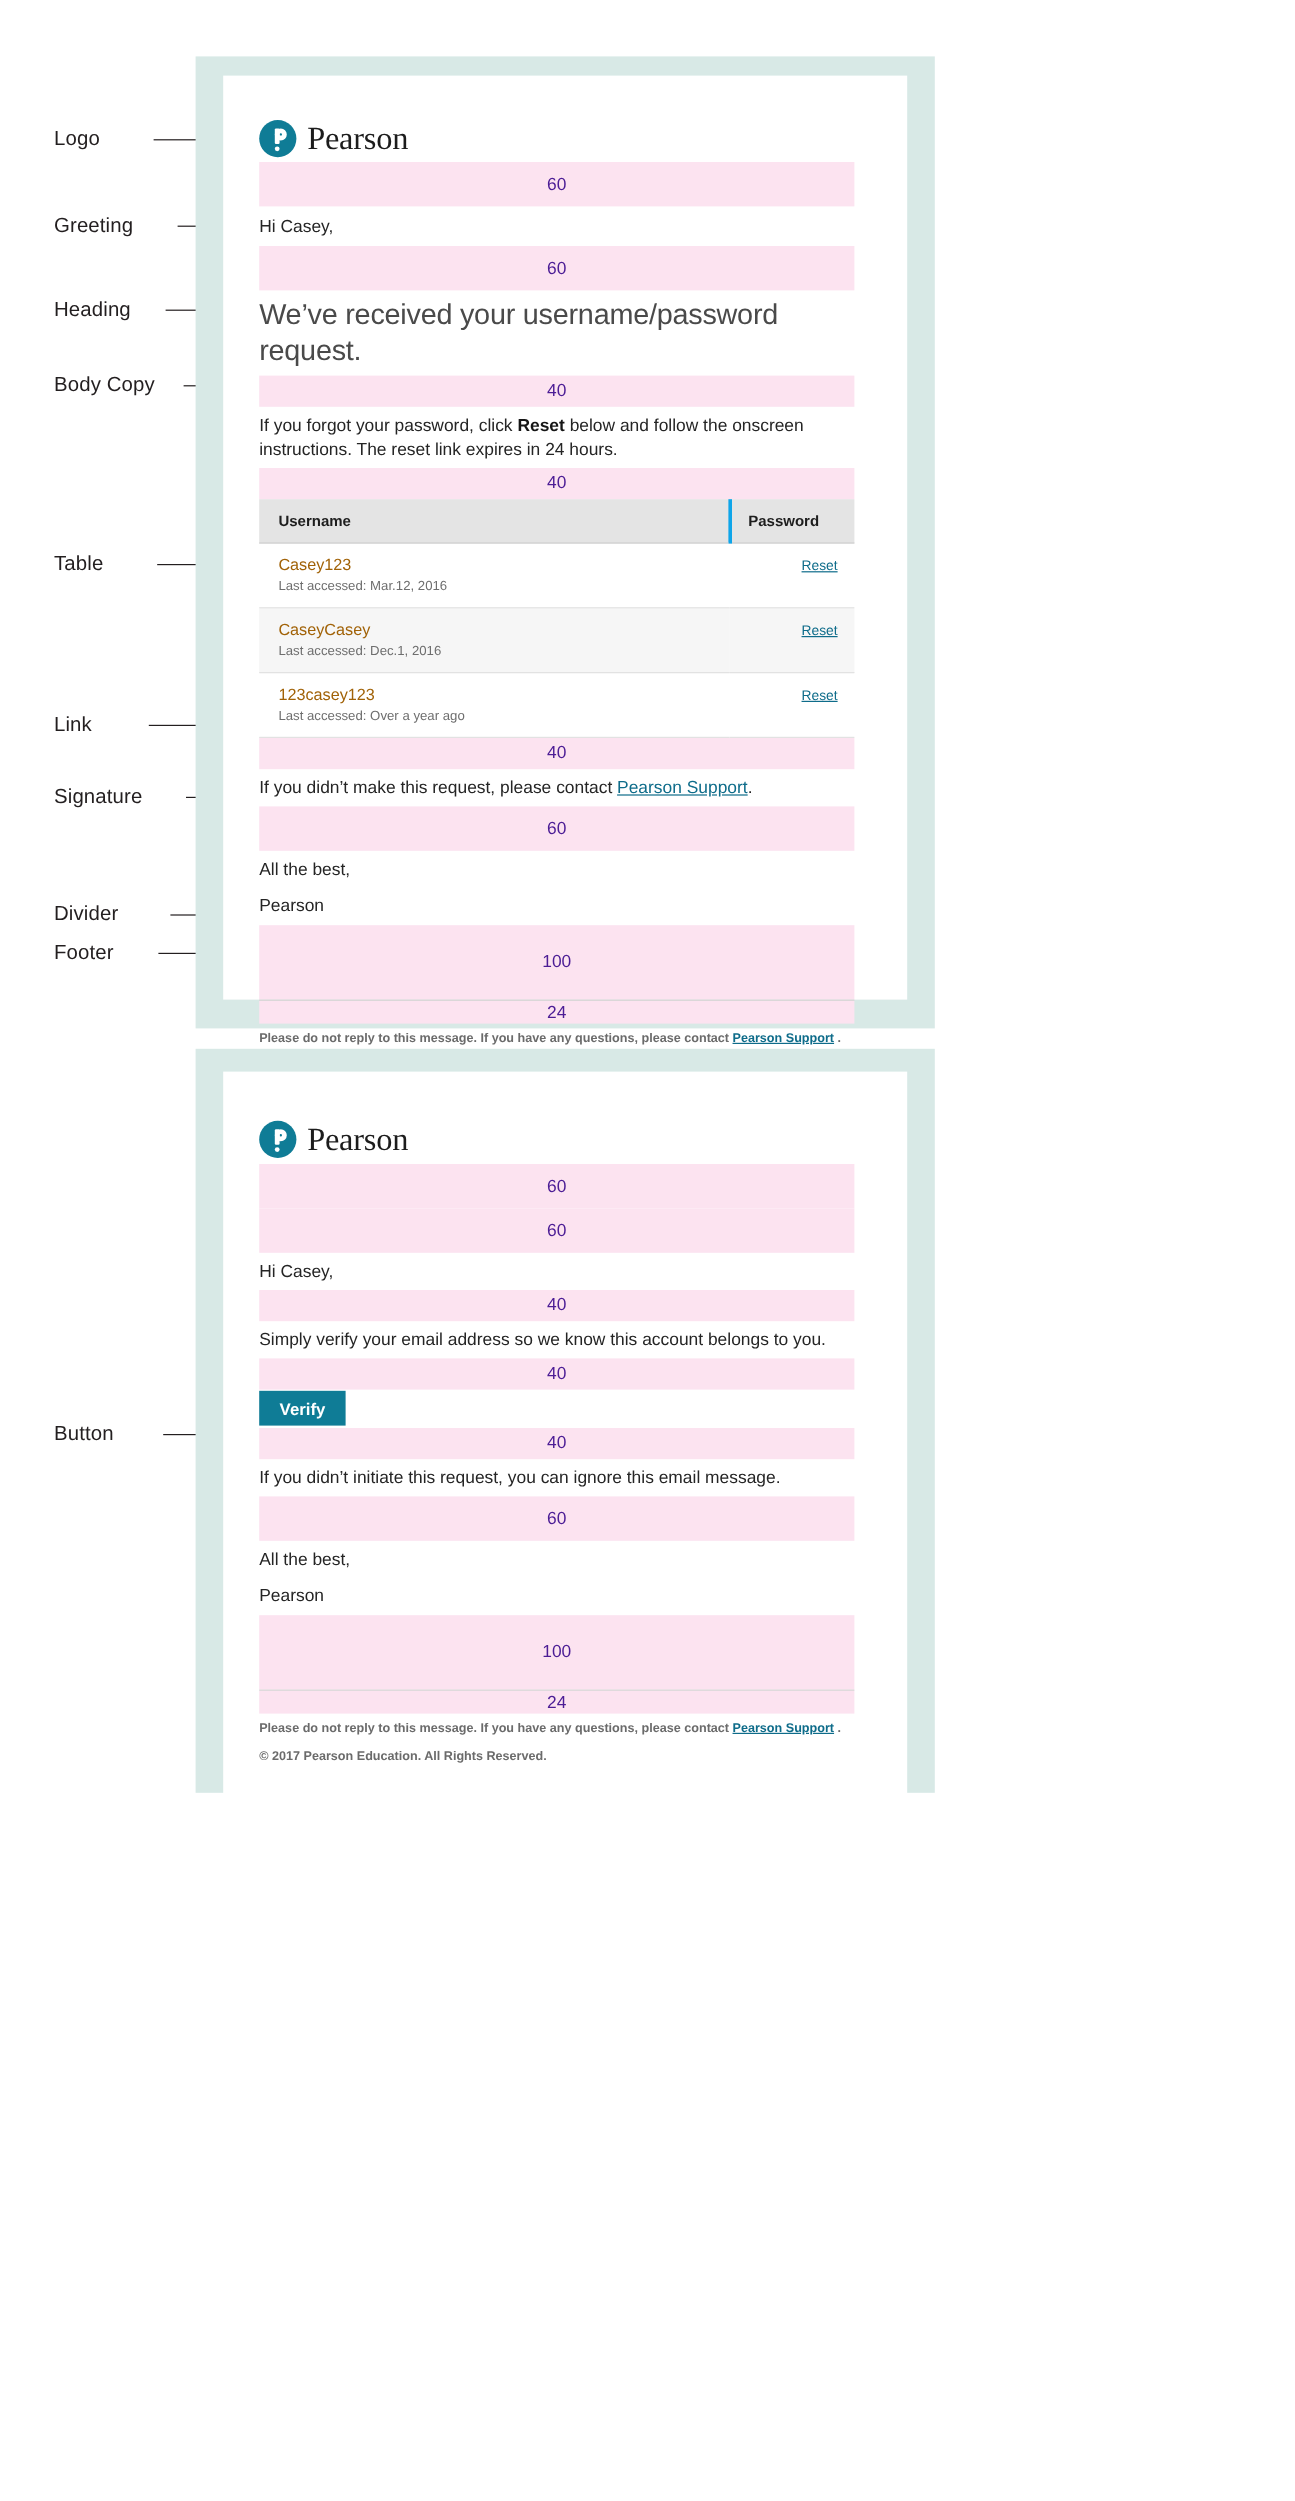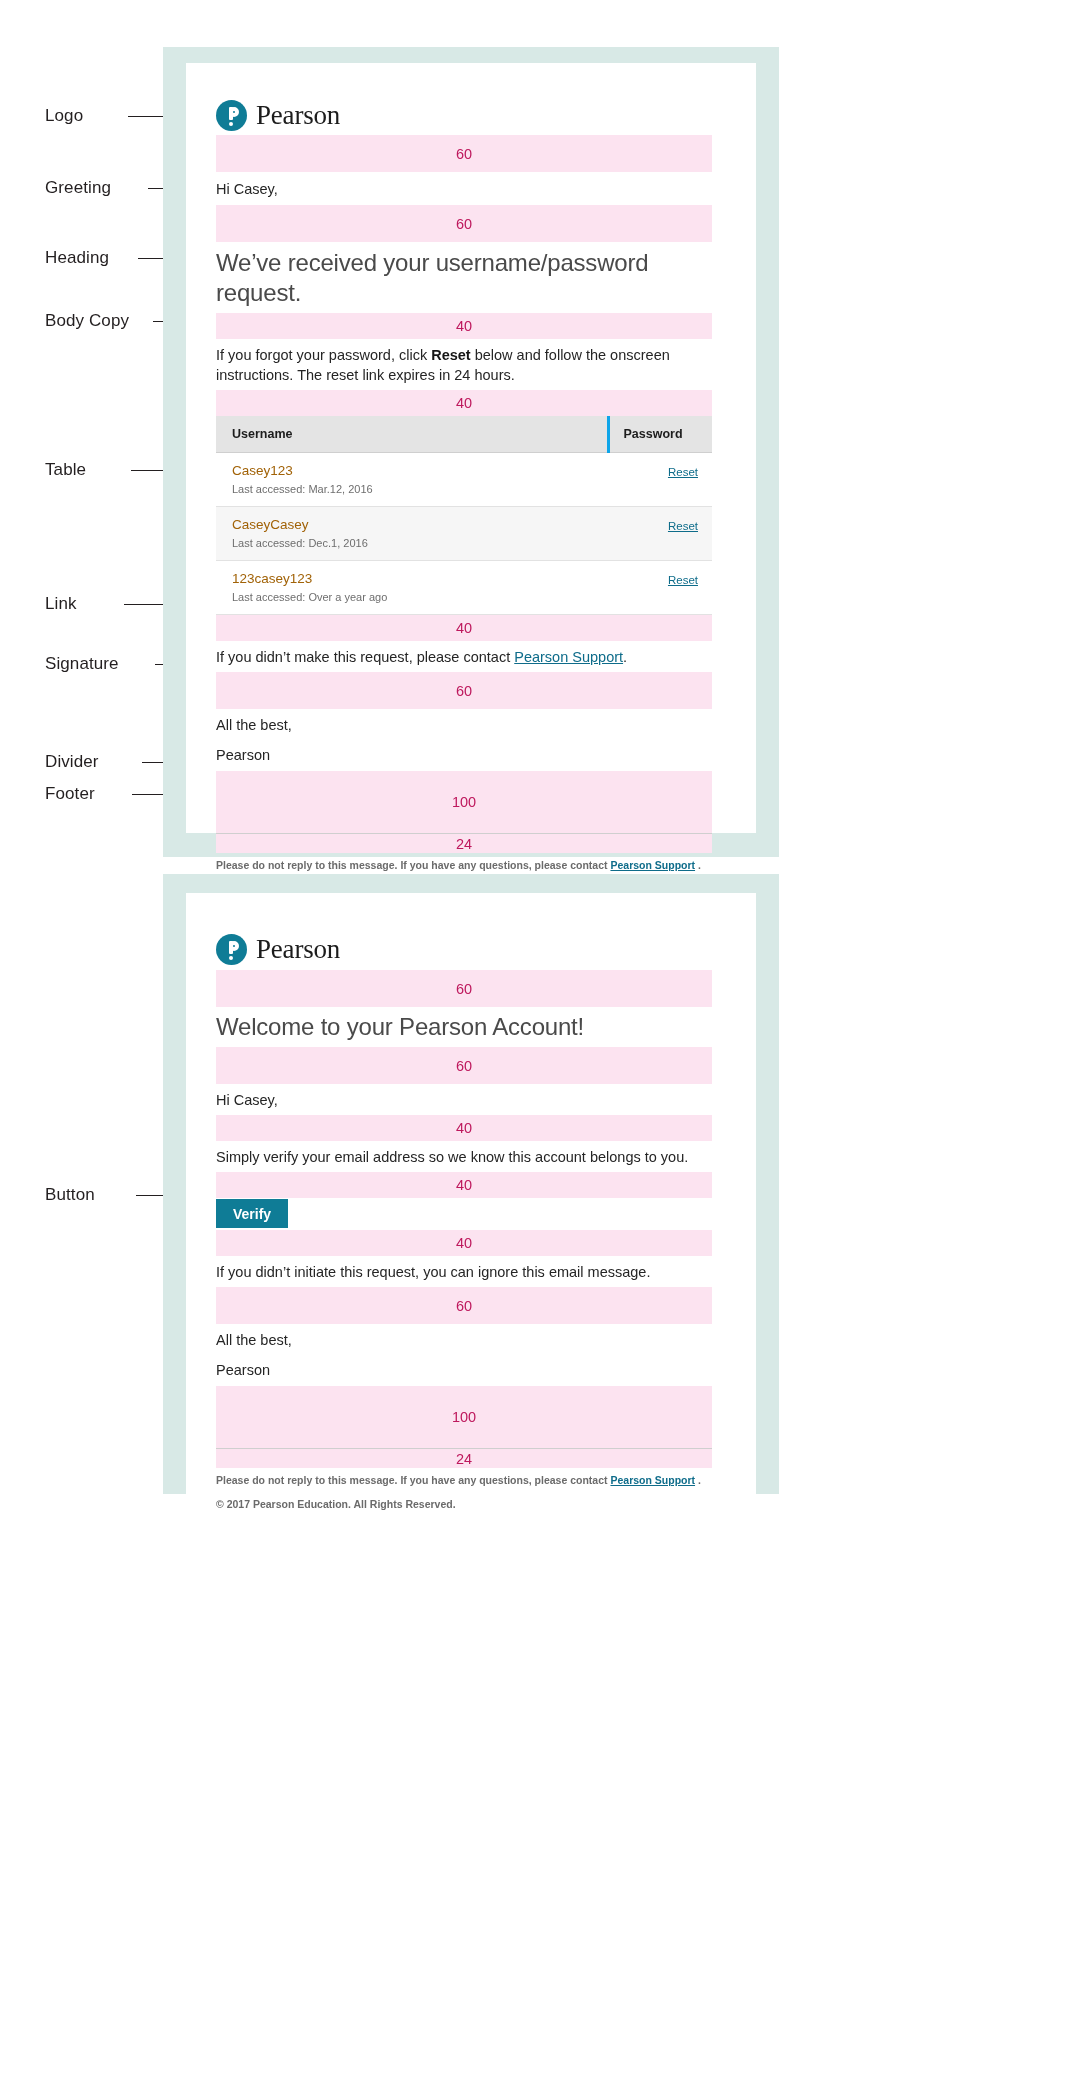--- a/index.html
+++ b/index.html
@@ -50,21 +50,21 @@
     position:absolute; left:12.5px; top:22px; width:4.5px; height:4.5px;
     background:#ffffff; border-radius:50%;
   }
   .logo-word {
     font-family:"Liberation Serif", serif;
     font-size:27px; color:#1c1c1c; letter-spacing:-0.2px;
   }
 
   
   .spacer {
-    background:#fce3f0; color:#be185d;
+    background:#fce3f0; color:#4c1d95;
     display:flex; align-items:center; justify-content:center;
     font-size:14.5px; font-family:"Liberation Sans", sans-serif;
   }
 
   
   .greeting, .bodycopy, .sig-line, .link-line {
     font-size:14.5px; line-height:20px; color:#252525;
   }
   .heading {
     font-size:24px; line-height:30px; font-weight:400; color:#4a4a4a;
@@ -244,21 +244,20 @@
     <span class="logo-mark">
       <span class="p-stem"></span>
         <span class="p-bowl"></span>
         <span class="p-dot"></span>
     </span>
     <span class="logo-word">Pearson</span>
   </div>
 
   <div class="spacer" style="height:37px;">60</div>
 
-  <div class="heading" style="padding:5px 0 5px;">Welcome to your Pearson Account!</div>
 
   <div class="spacer" style="height:37px;">60</div>
 
   <div class="greeting" style="padding:6px 0 5px;">Hi Casey,</div>
 
   <div class="spacer" style="height:26px;">40</div>
 
   <div class="bodycopy" style="padding:6px 0 5px;">Simply verify your email address so we know this account belongs to you.</div>
 
   <div class="spacer" style="height:26px;">40</div>

